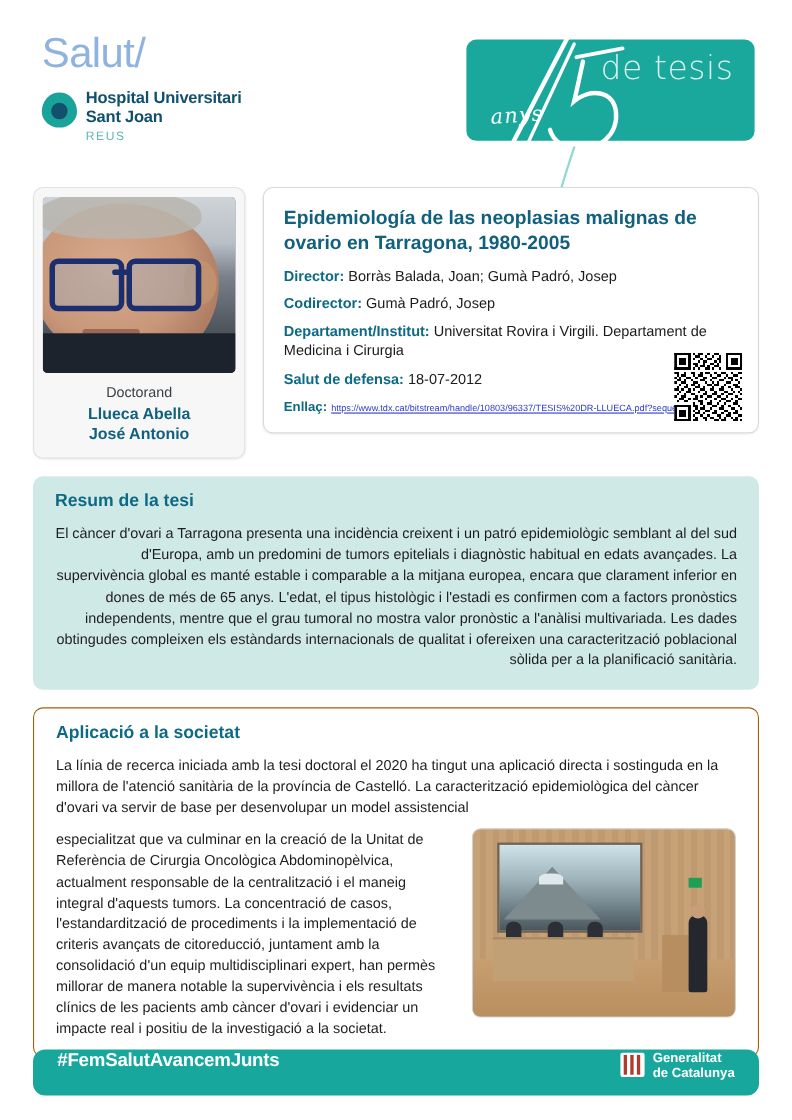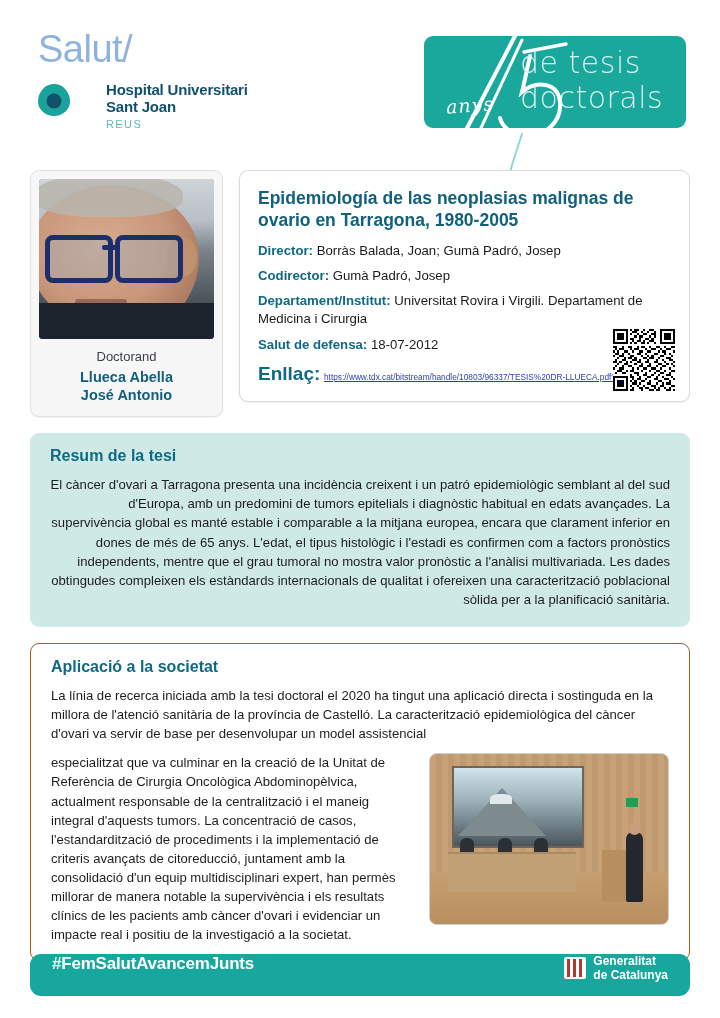--- a/index.html
+++ b/index.html
@@ -13,40 +13,40 @@
   }
   .page{position:relative;width:720px;height:1018px;box-sizing:border-box;}
 
   
   .header{position:relative;height:170px;}
   .brand{position:absolute;left:38px;top:30px;}
   .brand-salut{
     font-size:38px;color:#8fb3de;font-weight:400;letter-spacing:-0.5px;
     line-height:1;font-family:"Liberation Sans", sans-serif;
   }
-  .hosp{display:flex;align-items:flex-start;margin-top:14px;gap:28px;}
+  .hosp{display:flex;align-items:flex-start;margin-top:14px;}
   .hosp-mark{width:32px;height:32px;flex:0 0 32px;position:relative;margin-right:8px;margin-top:2px;}
   .hosp-mark .drop{
     position:absolute;left:0;top:0;width:32px;height:32px;
     background:#1aa39a;border-radius:50% 50% 50% 50%/55% 55% 45% 45%;
   }
   .hosp-mark .drop:after{
     content:"";position:absolute;left:50%;top:52%;transform:translate(-50%,-50%);
     width:15px;height:15px;border-radius:50%;background:#13506b;
   }
   .hosp-txt{line-height:1.12;}
   .hosp-l1,.hosp-l2{font-size:15px;font-weight:bold;color:#11506c;letter-spacing:-0.2px;}
   .hosp-l3{font-size:11px;color:#5fb9b4;letter-spacing:1.4px;margin-top:2px;}
 
   .logo15{
     position:absolute;left:424px;top:36px;width:262px;height:92px;
     background:#1aa79c;border-radius:9px;
   }
   .logo15 .right{
-    position:absolute;left:96px;top:9px;color:#d8f0ee;
+    position:absolute;left:122px;top:9px;color:#d8f0ee;
     font-size:30px;line-height:35px;font-weight:300;letter-spacing:0.5px;
     font-family:"DejaVu Sans", sans-serif;
   }
   .logo15 svg{position:absolute;left:-6px;top:-14px;overflow:visible;}
   .logo15 .anys{
     position:absolute;left:22px;top:58px;color:#ffffff;font-size:19px;
     font-style:italic;font-family:"DejaVu Serif", serif;letter-spacing:1px;
     transform:rotate(-4deg);
   }
 
@@ -83,21 +83,21 @@
     padding:16px 18px 14px 18px;box-sizing:border-box;position:relative;min-height:222px;
     box-shadow:0 1px 2px rgba(0,0,0,.05);
   }
   .thesis-title{
     font-size:17.5px;font-weight:bold;color:#11607e;line-height:1.28;margin:0 0 10px 0;
   }
   .meta{font-size:13.2px;color:#1b1b1b;line-height:1.38;margin-bottom:7px;}
   .meta b{color:#0e6a84;}
   .meta.enllac{margin-bottom:0;}
   .enllac-url{font-size:8.3px;color:#2b3ac9;text-decoration:underline;word-break:break-all;display:inline;line-height:1.45;}
-  .enllac b{font-size:19px;margin-top:44px;}
+  .enllac b{font-size:12px;margin-top:44px;}
   .qr{
     position:absolute;right:14px;bottom:10px;width:62px;height:62px;
     background:#ffffff;
   }
 
   
   .sec{margin:16px 30px 0 30px;border-radius:9px;box-sizing:border-box;}
   .sec-resum{background:#cfe9e6;padding:14px 20px 18px 20px;}
   .sec-title{font-size:16px;font-weight:bold;color:#0e6a84;margin:0 0 10px 0;}
   .sec-body{font-size:13.1px;color:#1e1e1e;line-height:1.46;text-align:right;}
@@ -166,21 +166,20 @@
       <svg width="170" height="140" viewBox="0 0 170 140">
         <path d="M46 112 L98 12 L122 6" stroke="#ffffff" stroke-width="4" fill="none" stroke-linecap="round"></path>
         <path d="M62 108 L104 18" stroke="#ffffff" stroke-width="3" fill="none" stroke-linecap="round"></path>
         <path d="M106 30 L148 22" stroke="#ffffff" stroke-width="3.5" fill="none" stroke-linecap="round"></path>
         <path d="M112 34 C108 52 106 62 104 70 C118 58 140 60 142 80 C144 100 126 116 106 114 C92 112 84 104 82 96" stroke="#ffffff" stroke-width="4" fill="none" stroke-linecap="round"></path>
         <path d="M104 112 C100 124 96 136 92 150" stroke="#8fd8d2" stroke-width="2" fill="none" stroke-linecap="round"></path>
       </svg>
       <div class="anys">anys</div>
       <div class="right">
         <div>de tesis</div>
-        <div>doctorals</div>
       </div>
     </div>
   </div>
 
   <div class="topwrap">
 
     <div class="photocard">
       <div class="photo">
         <div class="bgwall"></div>
         <div class="face"></div>

